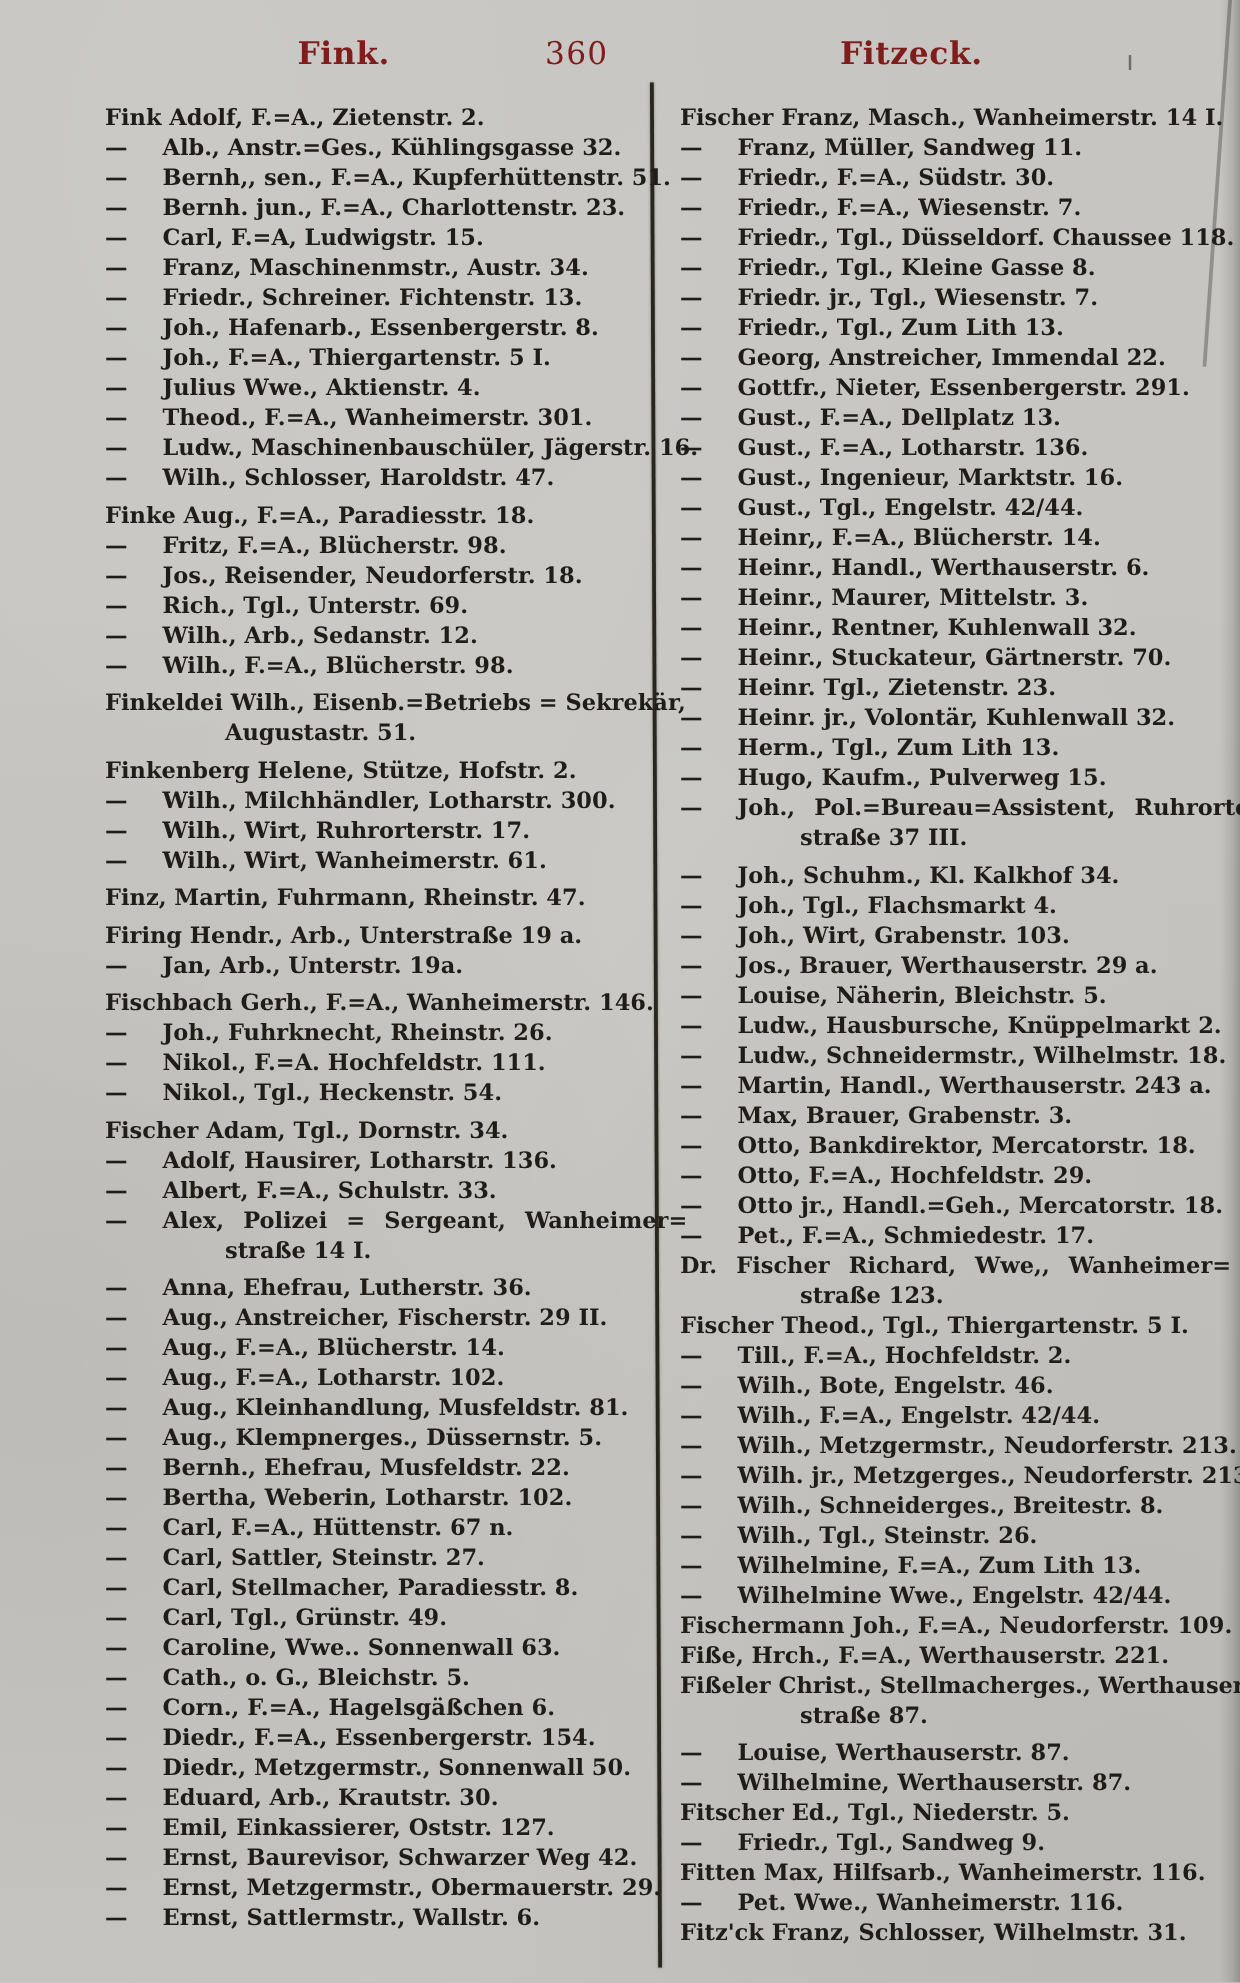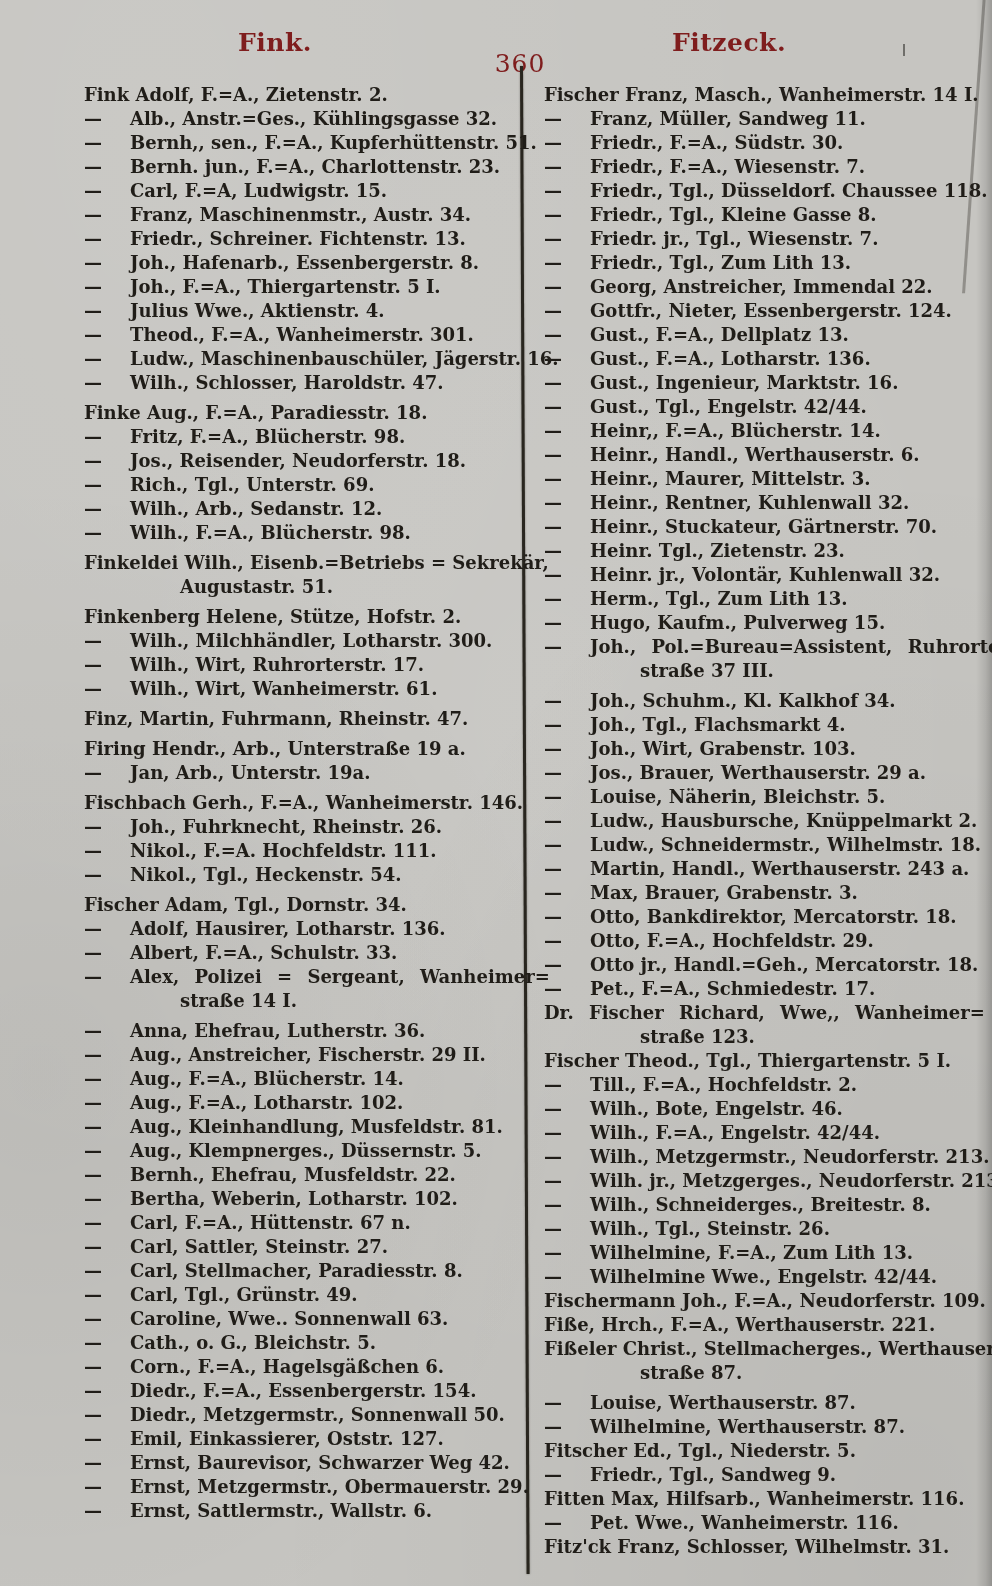--- a/index.html
+++ b/index.html
@@ -25,21 +25,21 @@
     position:absolute;top:-6px;right:6px;width:3px;height:300px;
     background:rgba(45,42,38,0.35);
     transform:rotate(4deg);transform-origin:top;
   }
   .ink-mark{
     position:absolute;left:903px;top:44px;width:2px;height:12px;
     background:rgba(40,38,34,0.55);
   }
   .header{position:absolute;top:28px;left:0;width:100%;height:40px;color:#7f1d1d;}
   .h-left{position:absolute;left:185px;width:180px;text-align:center;font-size:25px;font-weight:700;letter-spacing:0.5px;}
-  .h-num{position:absolute;left:455px;width:130px;text-align:center;font-size:25px;font-weight:400;letter-spacing:1px;margin-top:21px;}
+  .h-num{position:absolute;left:436px;width:130px;text-align:left;font-size:25px;font-weight:400;letter-spacing:1px;}
   .h-right{position:absolute;left:672px;width:190px;text-align:left;font-size:25px;font-weight:700;letter-spacing:0.5px;}
   .divider{
     position:absolute;left:520px;top:66px;width:3px;height:1508px;
     background:#29261f;
     transform:rotate(-0.25deg);transform-origin:top center;
     box-shadow:0 0 2px rgba(40,36,30,0.5);
   }
   .col{
     position:absolute;top:83px;
     font-size:18px;line-height:24px;font-weight:700;color:#201d18;
@@ -134,38 +134,39 @@
       <div class="ln dash"><span class="dash">—</span><span>Bertha, Weberin, Lotharstr. 102.</span></div>
       <div class="ln dash"><span class="dash">—</span><span>Carl, F.=A., Hüttenstr. 67 n.</span></div>
       <div class="ln dash"><span class="dash">—</span><span>Carl, Sattler, Steinstr. 27.</span></div>
       <div class="ln dash"><span class="dash">—</span><span>Carl, Stellmacher, Paradiesstr. 8.</span></div>
       <div class="ln dash"><span class="dash">—</span><span>Carl, Tgl., Grünstr. 49.</span></div>
       <div class="ln dash"><span class="dash">—</span><span>Caroline, Wwe.. Sonnenwall 63.</span></div>
       <div class="ln dash"><span class="dash">—</span><span>Cath., o. G., Bleichstr. 5.</span></div>
       <div class="ln dash"><span class="dash">—</span><span>Corn., F.=A., Hagelsgäßchen 6.</span></div>
       <div class="ln dash"><span class="dash">—</span><span>Diedr., F.=A., Essenbergerstr. 154.</span></div>
       <div class="ln dash"><span class="dash">—</span><span>Diedr., Metzgermstr., Sonnenwall 50.</span></div>
+      <div class="ln dash"><span class="dash">—</span><span>Eduard, Arb., Krautstr. 30.</span></div>
       <div class="ln dash"><span class="dash">—</span><span>Emil, Einkassierer, Oststr. 127.</span></div>
       <div class="ln dash"><span class="dash">—</span><span>Ernst, Baurevisor, Schwarzer Weg 42.</span></div>
       <div class="ln dash"><span class="dash">—</span><span>Ernst, Metzgermstr., Obermauerstr. 29.</span></div>
       <div class="ln dash"><span class="dash">—</span><span>Ernst, Sattlermstr., Wallstr. 6.</span></div>
     </div>
   </div>
 <div class="col col-right">
     <div class="block">
       <div class="ln head">Fischer Franz, Masch., Wanheimerstr. 14 I.</div>
       <div class="ln dash"><span class="dash">—</span><span>Franz, Müller, Sandweg 11.</span></div>
       <div class="ln dash"><span class="dash">—</span><span>Friedr., F.=A., Südstr. 30.</span></div>
       <div class="ln dash"><span class="dash">—</span><span>Friedr., F.=A., Wiesenstr. 7.</span></div>
       <div class="ln dash"><span class="dash">—</span><span>Friedr., Tgl., Düsseldorf. Chaussee 118.</span></div>
       <div class="ln dash"><span class="dash">—</span><span>Friedr., Tgl., Kleine Gasse 8.</span></div>
       <div class="ln dash"><span class="dash">—</span><span>Friedr. jr., Tgl., Wiesenstr. 7.</span></div>
       <div class="ln dash"><span class="dash">—</span><span>Friedr., Tgl., Zum Lith 13.</span></div>
       <div class="ln dash"><span class="dash">—</span><span>Georg, Anstreicher, Immendal 22.</span></div>
-      <div class="ln dash"><span class="dash">—</span><span>Gottfr., Nieter, Essenbergerstr. 124.</span></div>
+      <div class="ln dash"><span class="dash">—</span><span>Gottfr., Nieter, Essenbergerstr. 291.</span></div>
       <div class="ln dash"><span class="dash">—</span><span>Gust., F.=A., Dellplatz 13.</span></div>
       <div class="ln dash"><span class="dash">—</span><span>Gust., F.=A., Lotharstr. 136.</span></div>
       <div class="ln dash"><span class="dash">—</span><span>Gust., Ingenieur, Marktstr. 16.</span></div>
       <div class="ln dash"><span class="dash">—</span><span>Gust., Tgl., Engelstr. 42/44.</span></div>
       <div class="ln dash"><span class="dash">—</span><span>Heinr,, F.=A., Blücherstr. 14.</span></div>
       <div class="ln dash"><span class="dash">—</span><span>Heinr., Handl., Werthauserstr. 6.</span></div>
       <div class="ln dash"><span class="dash">—</span><span>Heinr., Maurer, Mittelstr. 3.</span></div>
       <div class="ln dash"><span class="dash">—</span><span>Heinr., Rentner, Kuhlenwall 32.</span></div>
       <div class="ln dash"><span class="dash">—</span><span>Heinr., Stuckateur, Gärtnerstr. 70.</span></div>
       <div class="ln dash"><span class="dash">—</span><span>Heinr. Tgl., Zietenstr. 23.</span></div>

